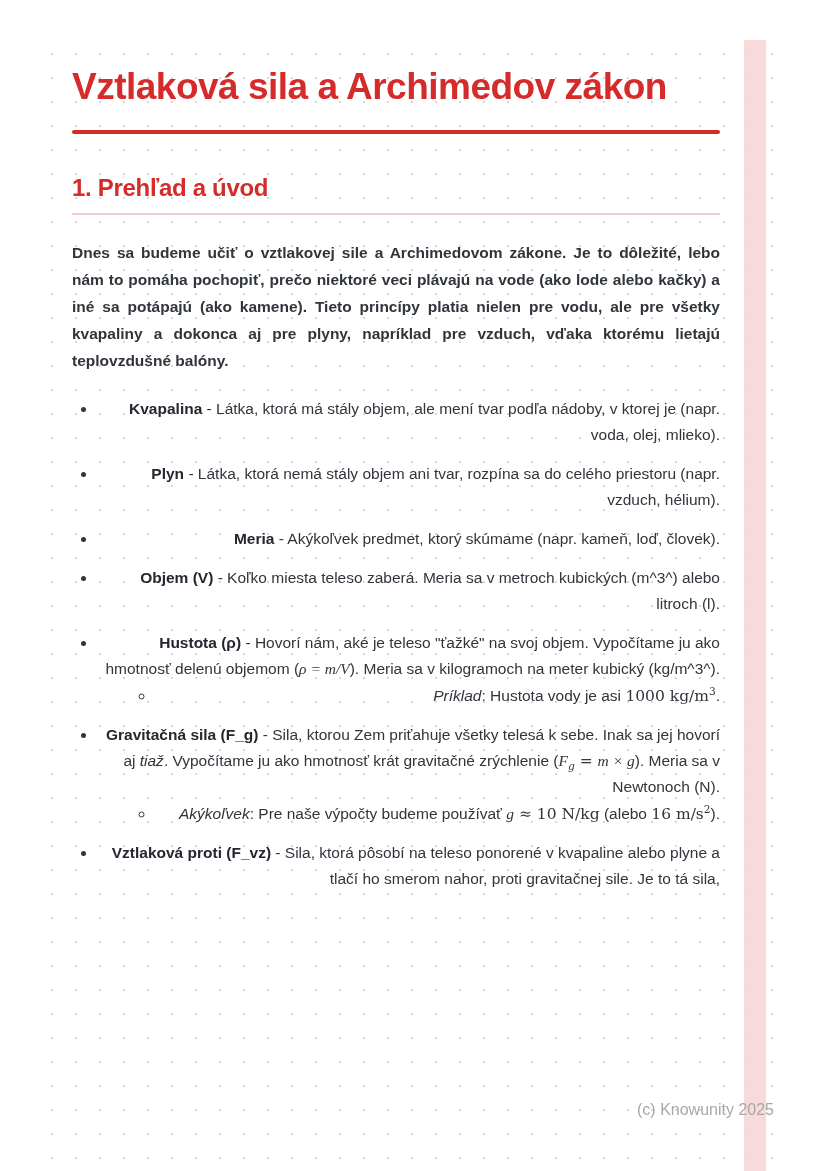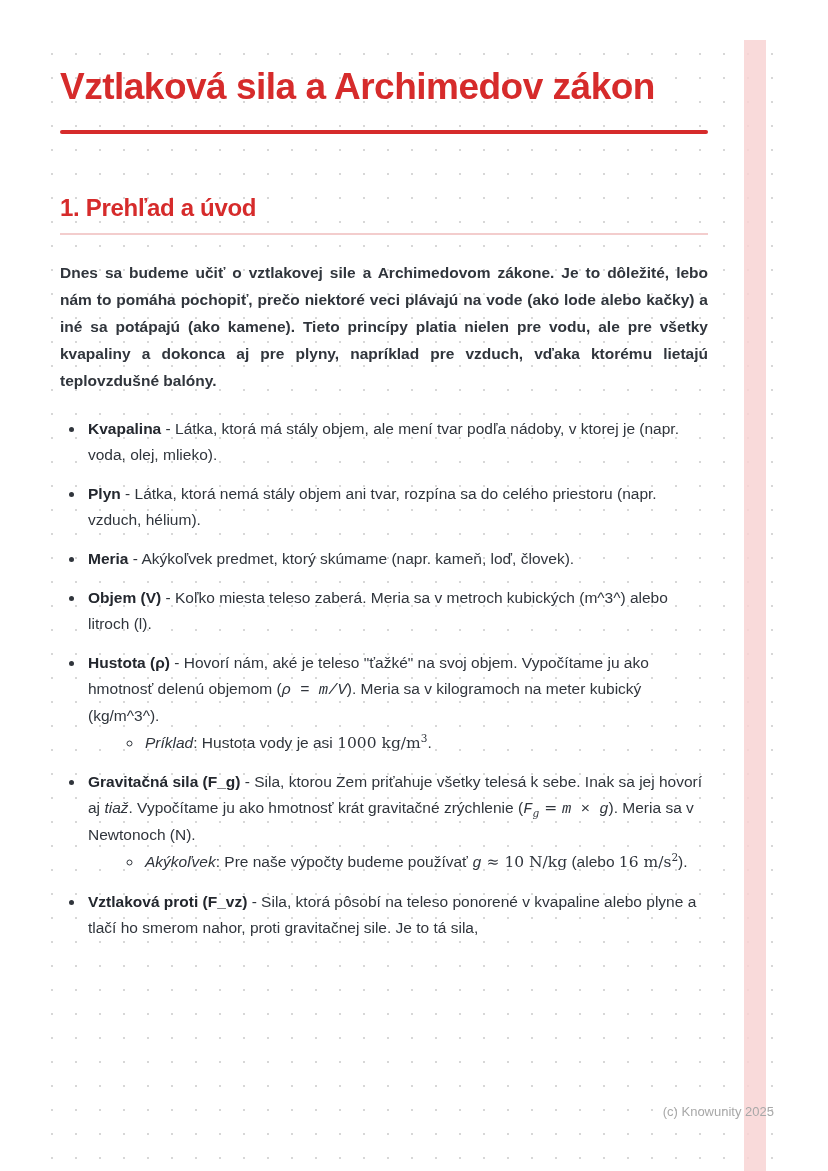--- a/index.html
+++ b/index.html
@@ -19,38 +19,38 @@
     pointer-events: none;
   }
   .edge-stripe {
     position: absolute;
     top: 40px; bottom: 0;
     left: 744px; width: 22px;
     background: rgba(248, 212, 212, 0.85);
   }
   .content {
     position: absolute;
-    left: 60px; top: 62px;
+    left: 72px; top: 62px;
     width: 648px;
   }
   h1.page-title {
     font-size: 37px;
     line-height: 1.35;
     font-weight: 800;
     letter-spacing: -0.5px;
     color: #d62b2b;
     font-family: "Liberation Sans", sans-serif;
   }
   .title-rule {
     height: 4px;
     background: #d62b2b;
     margin-top: 18px;
     border-radius: 2px;
   }
-  section.doc-section { margin-top: 60px; }
+  section.doc-section { margin-top: 40px; }
   h2.section-heading {
     font-size: 24px;
     font-weight: 800;
     letter-spacing: -0.3px;
     color: #d62b2b;
   }
   .section-rule {
     height: 2px;
     background: #f3cdcd;
     margin-top: 11px;
@@ -66,55 +66,56 @@
   ul.def-list {
     margin-top: 22px;
     padding-left: 25px;
     list-style: disc;
   }
   ul.def-list > li {
     font-size: 15.5px;
     line-height: 26px;
     margin-bottom: 13px;
     padding-left: 3px;
+    text-align: right;
   }
   .term { font-weight: 700; color: #23272e; }
   ul.sub-list {
     list-style: circle;
     padding-left: 23px;
     margin-top: 1px;
   }
   ul.sub-list > li {
     margin-bottom: 0;
     padding-left: 2px;
     font-size: 15.5px;
     line-height: 26px;
     margin-left: 32px;
   }
   .seg-t { }
   .seg-i { font-style: italic; }
   .seg-m  { font-family: "DejaVu Serif", serif; font-size: 1.0em; }
-  .seg-mv { font-family: Liberation Mono, monospace; font-style: italic; font-size: 1.0em; }
+  .seg-mv { font-family: Liberation Serif, serif; font-style: italic; font-size: 1.0em; }
   sup.seg-sup {
     font-family: "DejaVu Serif", serif;
     font-size: 0.68em;
     line-height: 0;
     vertical-align: super;
   }
   sub.seg-sub {
     font-family: "DejaVu Serif", serif;
     font-style: italic;
     font-size: 0.68em;
     line-height: 0;
     vertical-align: sub;
   }
   .footer-note {
     position: absolute;
     right: 54px; bottom: 52px;
-    font-size: 13px;
+    font-size: 16px;
     color: #a8a8a8;
     z-index: 3;
   }
   .content { z-index: 2; }
 </style>
 </head>
 <body>
 
 <div class="dots-layer"></div>
 <div class="edge-stripe"></div>

